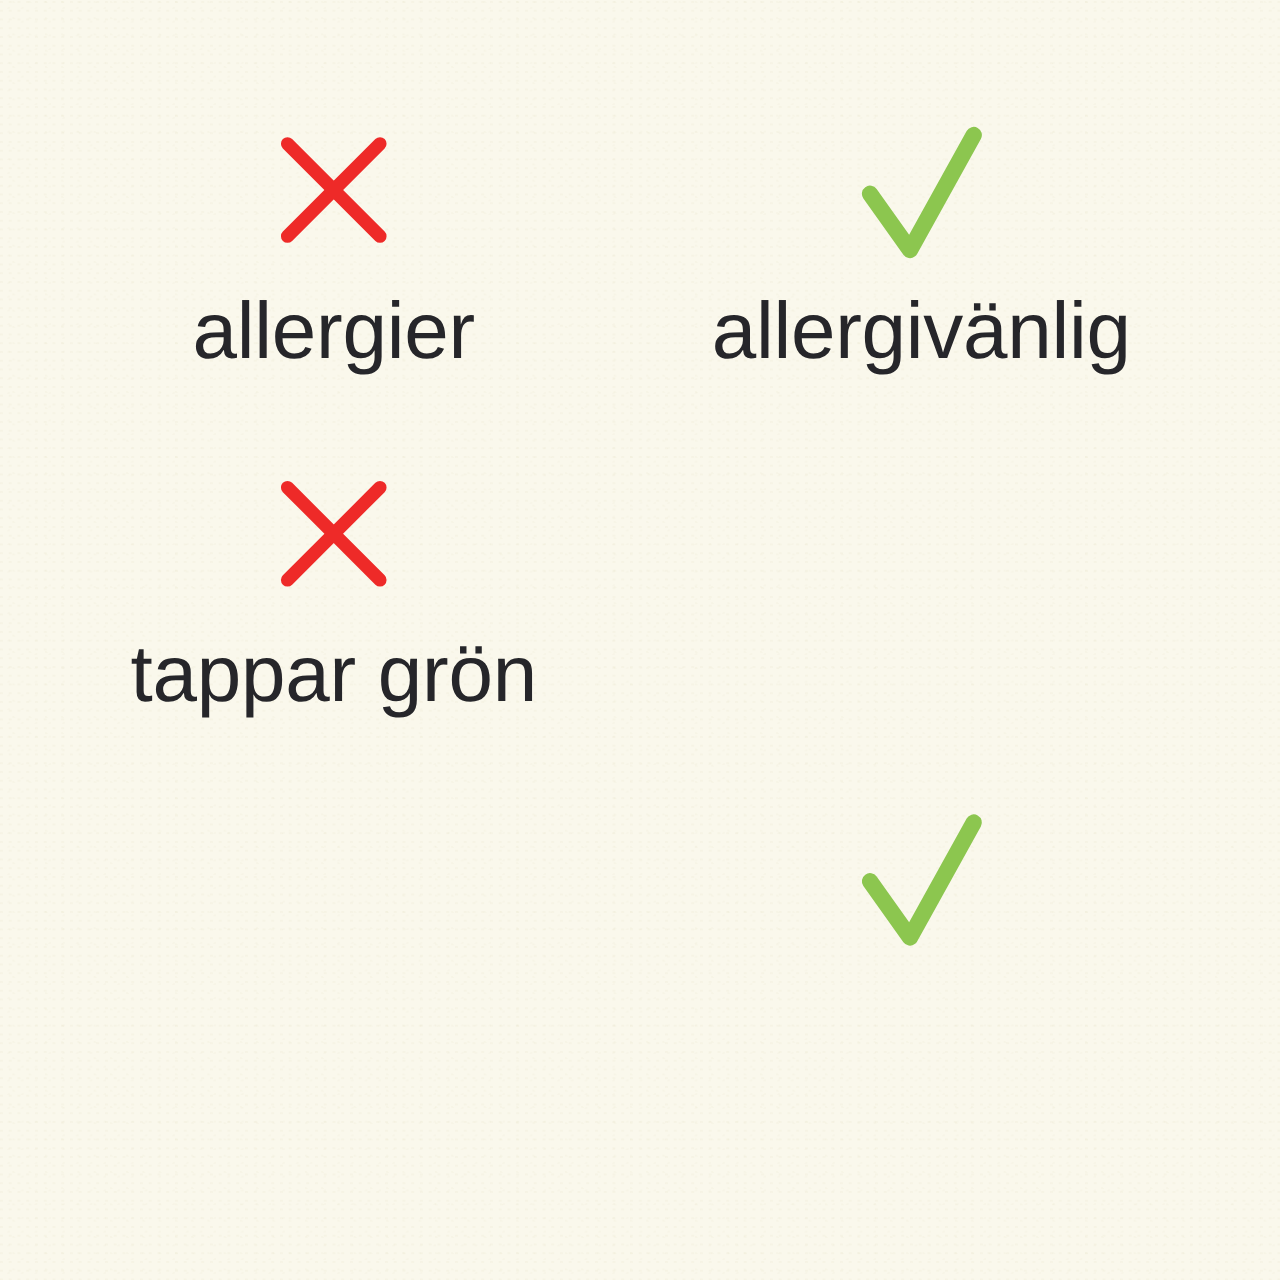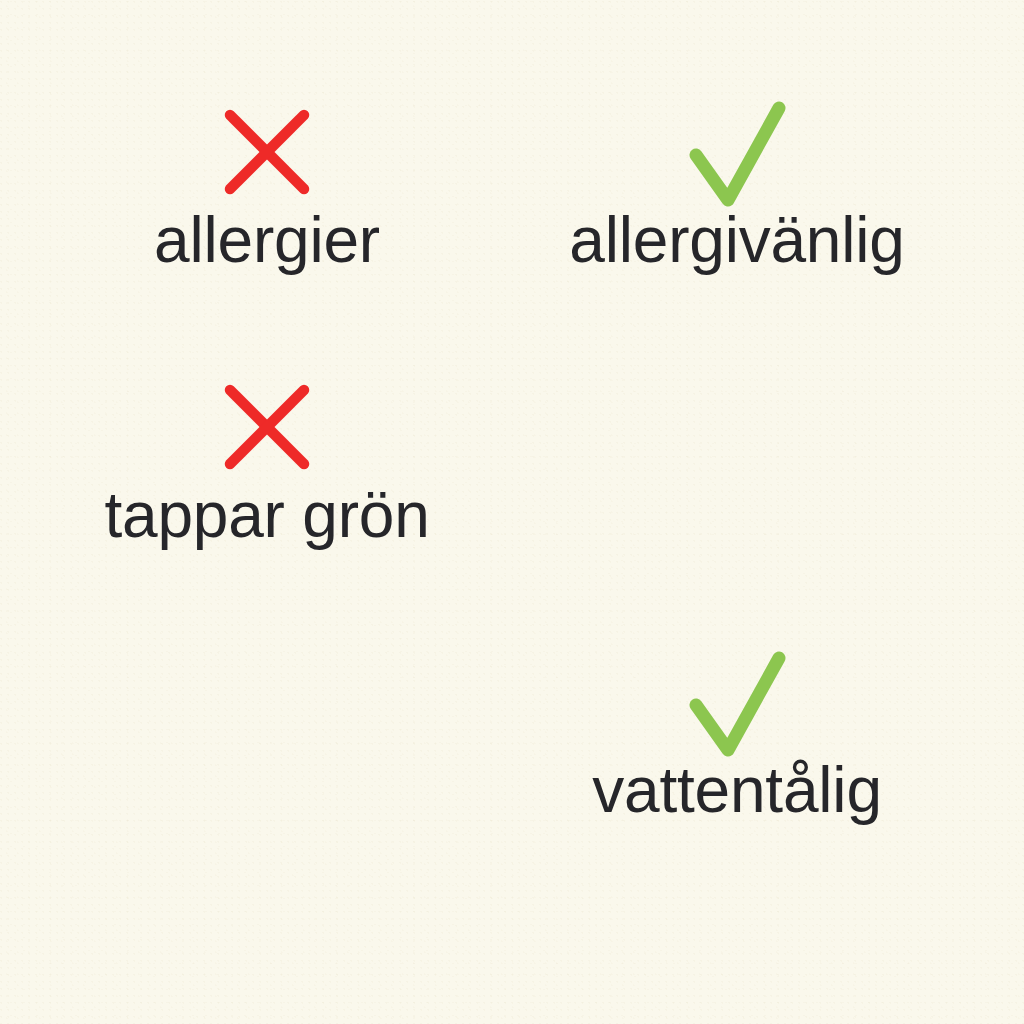--- a/index.html
+++ b/index.html
@@ -52,21 +52,21 @@
     display: flex;
     align-items: center;
     justify-content: center;
   }
   .icon-wrap svg {
     display: block;
     overflow: visible;
   }
 
   .label {
-    margin-top: 8px;
+    margin-top: 32px;
     font-size: 64px;
     line-height: 1.0;
     color: #26262a;
     letter-spacing: -0.2px;
     white-space: nowrap;
   }
 </style>
 </head>
 <body>
 
@@ -107,17 +107,16 @@
     </div>
 
 
 
     <div class="cell col-pos row-3">
       <div class="icon-wrap">
         <svg width="100" height="102" viewBox="0 0 100 102" aria-hidden="true">
           <path d="M9 54 L41 99 L92 7" stroke="#8cc64f" stroke-width="13" stroke-linecap="round" stroke-linejoin="round" fill="none"></path>
         </svg>
       </div>
-      <div class="label">vattentålig</div>
     </div>
 
   </div>
 </div>
 
 </body></html>

